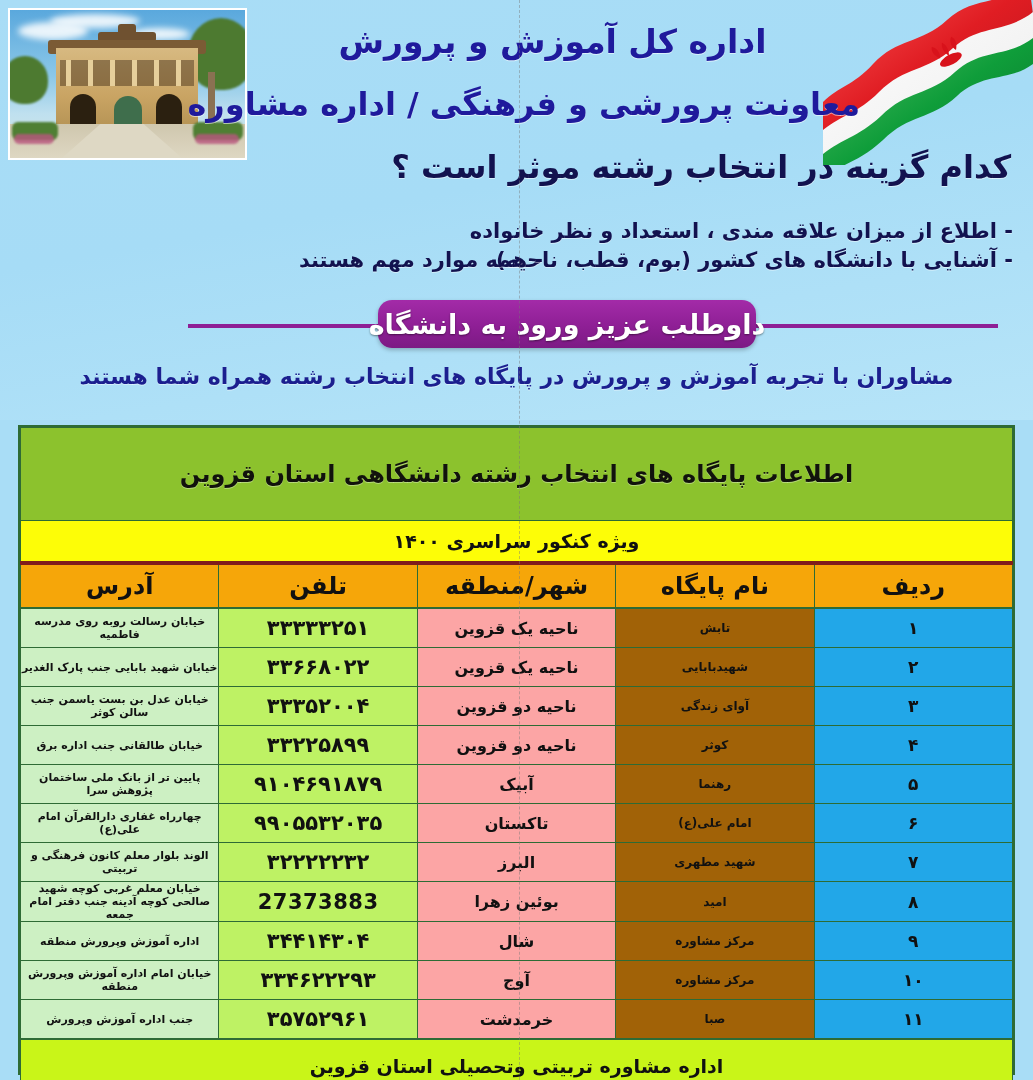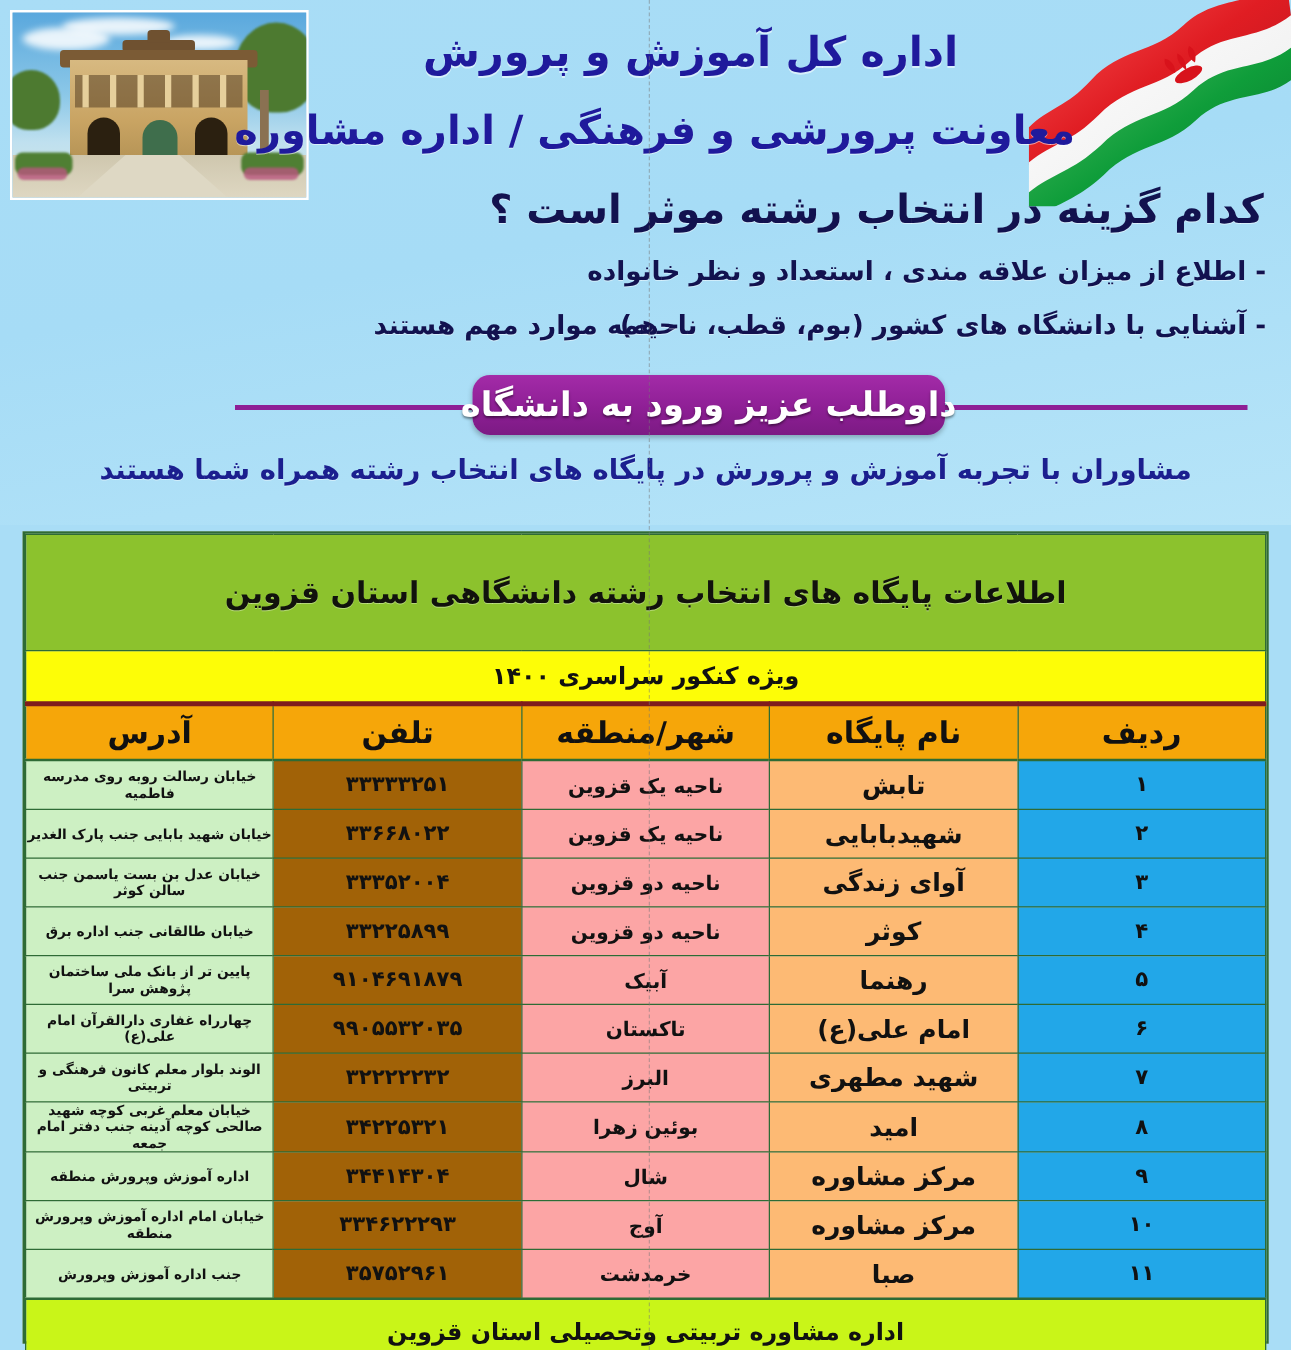--- a/index.html
+++ b/index.html
@@ -62,21 +62,21 @@
   #question{
     position:absolute;right:22px;top:148px;
     font-size:32px;font-weight:bold;color:#12124f;
     text-shadow:0 1px 0 rgba(255,255,255,.5);
     white-space:nowrap;
   }
   .opt{
     position:absolute;font-size:21px;font-weight:bold;color:#12124f;
     white-space:nowrap;text-shadow:0 1px 0 rgba(255,255,255,.45);
   }
-  #opt-r1{right:20px;top:205px;}
+  #opt-r1{right:20px;top:219px;}
   #opt-l1{right:490px;top:205px;}
   #opt-r2{right:20px;top:248px;}
   #opt-l2{right:490px;top:248px;}
 
   
   #pill-wrap{position:absolute;left:0;top:300px;width:1033px;height:52px;}
   #pill-rule{
     position:absolute;left:188px;top:24px;width:810px;height:4px;
     background:#8e1f95;
   }
@@ -116,23 +116,23 @@
     font-size:19px;font-weight:bold;color:#111;text-align:center;
     border-bottom:4px solid #7f1d1d;
   }
   .t-head td{
     background:#f6a609;height:42px;
     font-size:24px;font-weight:bold;color:#111;text-align:center;
     border-bottom:2px solid #2e6b35;
   }
   .body-row td{height:38px;font-weight:bold;color:#111;text-align:center;}
   .c-radif{width:62px;background:#22a7e8;font-size:17px;}
-  .c-name{width:128px;background:#fdba74;font-size:20px;}
+  .c-name{width:128px;background:#a16207;font-size:12px;}
   .c-city{width:128px;background:#fca5a5;font-size:16px;}
-  .c-tel{width:148px;background:#a16207;font-size:17px;letter-spacing:.5px;}
+  .c-tel{width:148px;background:#bef264;font-size:21px;letter-spacing:.5px;}
   .c-addr{background:#cdf0c3;font-size:11px;}
   .t-foot{
     background:#c9f518;height:52px;
     font-size:19px;font-weight:bold;color:#111;text-align:center;
     border-top:2px solid #2e6b35;
   }
 
   
   #crease{
     position:absolute;left:519px;top:0;width:0;height:1080px;
@@ -291,21 +291,21 @@
           <td class="c-radif">۷</td>
           <td class="c-name">شهید مطهری</td>
           <td class="c-city">البرز</td>
           <td class="c-tel">۳۲۲۲۲۲۳۲</td>
           <td class="c-addr">الوند بلوار معلم کانون فرهنگی و تربیتی</td>
         </tr>
         <tr class="body-row">
           <td class="c-radif">۸</td>
           <td class="c-name">امید</td>
           <td class="c-city">بوئین زهرا</td>
-          <td class="c-tel">۳۴۲۲۵۳۲۱</td>
+          <td class="c-tel">27373883</td>
           <td class="c-addr">خیابان معلم غربی کوچه شهید صالحی کوچه آدینه جنب دفتر امام جمعه</td>
         </tr>
         <tr class="body-row">
           <td class="c-radif">۹</td>
           <td class="c-name">مرکز مشاوره</td>
           <td class="c-city">شال</td>
           <td class="c-tel">۳۴۴۱۴۳۰۴</td>
           <td class="c-addr">اداره آموزش وپرورش منطقه</td>
         </tr>
         <tr class="body-row">

